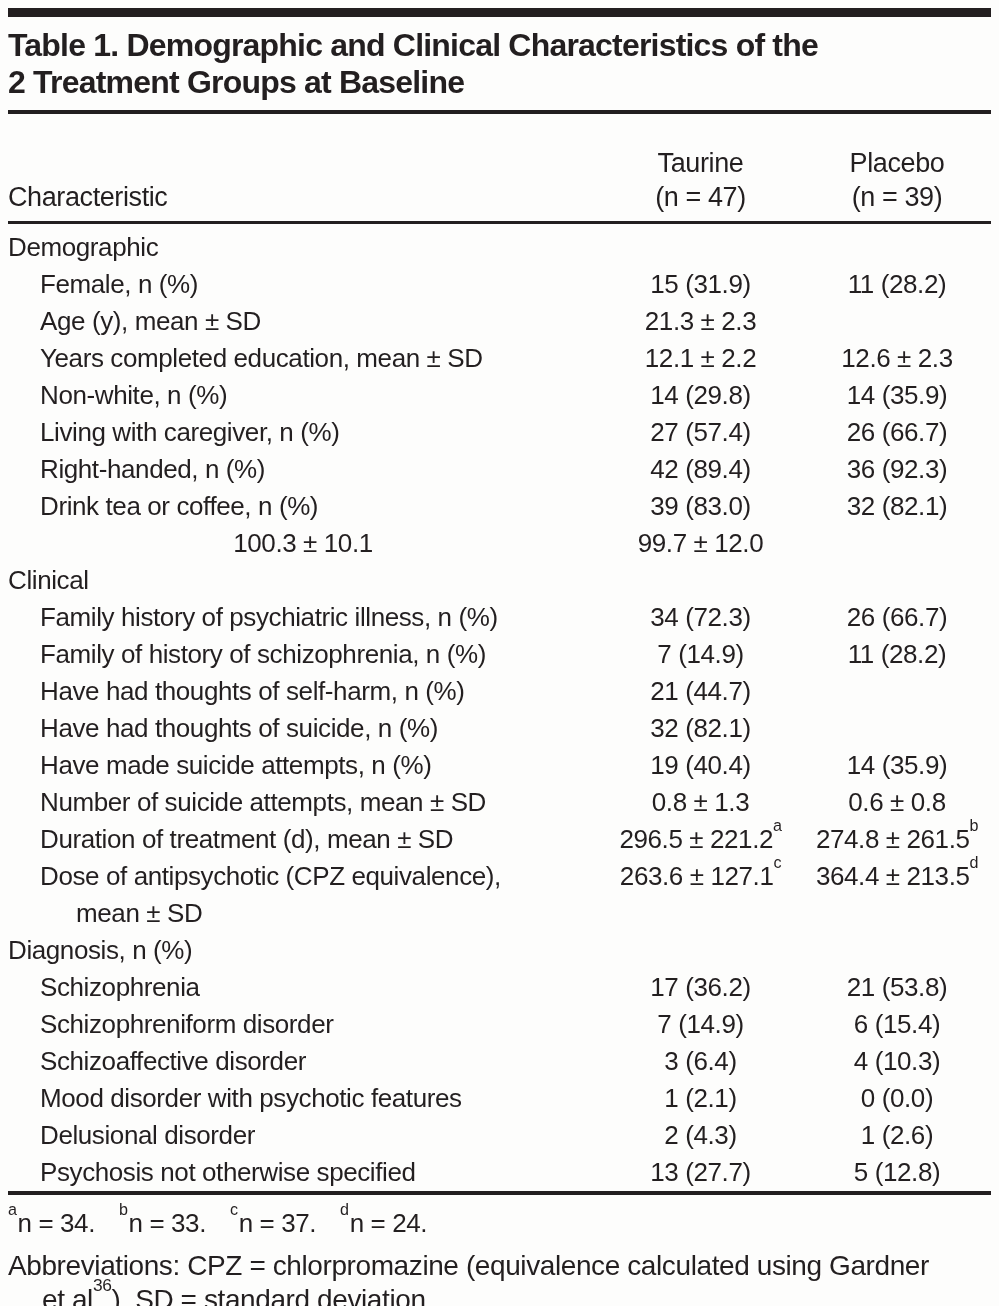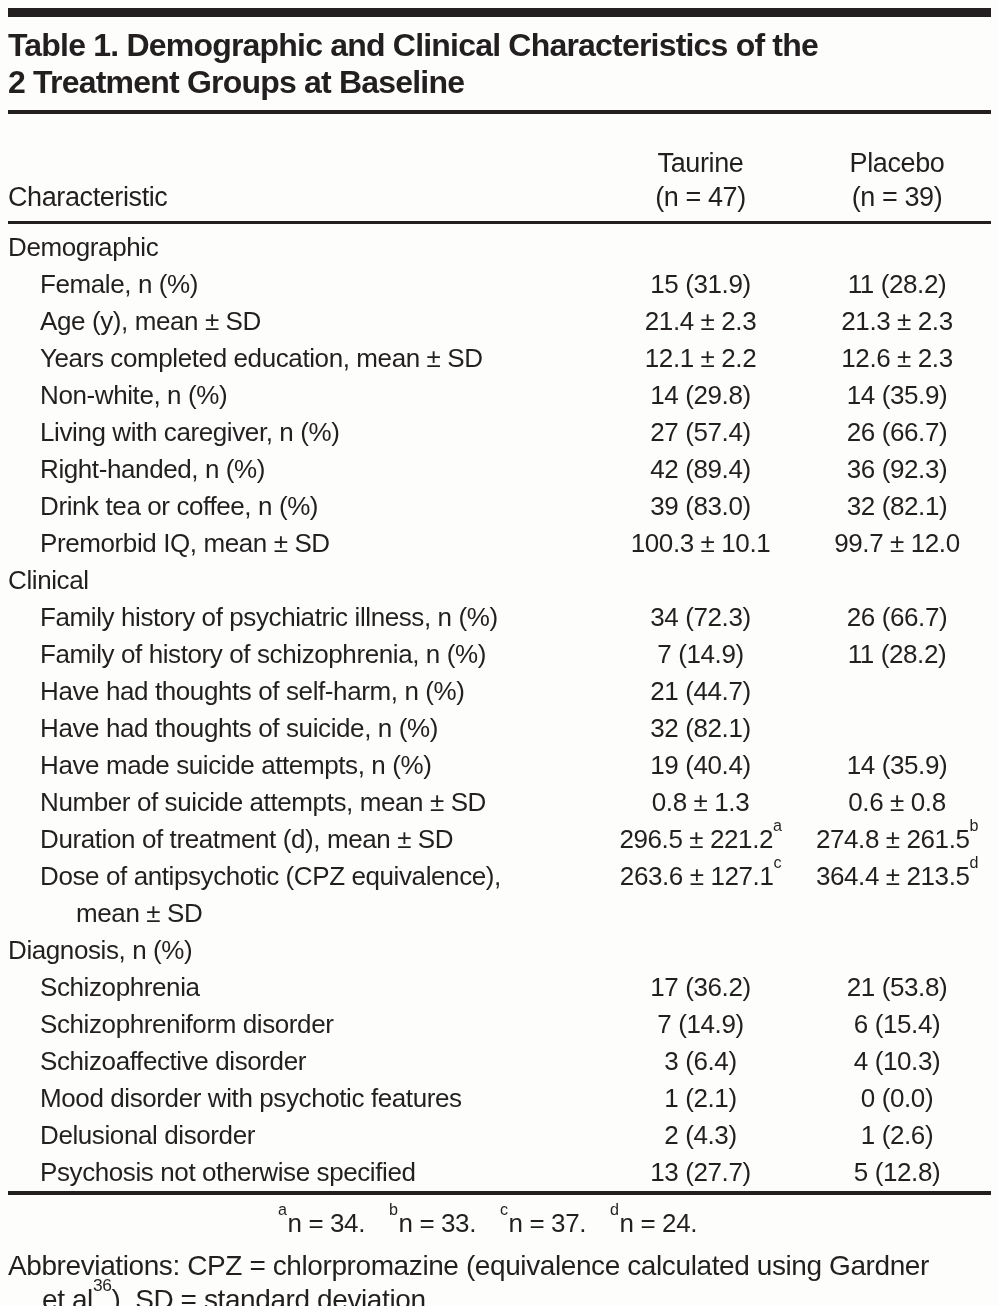--- a/index.html
+++ b/index.html
@@ -56,21 +56,20 @@
   .label-cell .cont { display:block; padding-left: 36px; }
   .section .label-cell { padding-left: 0; }
   .value-cell { text-align: center; white-space: nowrap; }
   sup { font-size: 0.62em; line-height: 0; position: relative; top: -0.45em; }
 
   .footnotes {
     margin-top: 12px;
     font-size: 26px;
     line-height: 33px;
     letter-spacing: -0.4px;
-    text-align: center;
   }
   .footnote-item { margin-right: 24px; }
   .footnote-item sup { margin-right: 1px; }
 
   .abbreviations {
     margin-top: 9px;
     font-size: 28px;
     line-height: 34px;
     letter-spacing: -0.4px;
   }
@@ -112,21 +111,20 @@
   </div>
 
   <div class="trow">
     <div class="label-cell"><span class="label-line1">Female, n (%)</span></div>
     <div class="value-cell"><span class="value-text">15 (31.9)</span></div>
     <div class="value-cell"><span class="value-text">11 (28.2)</span></div>
   </div>
 
   <div class="trow">
     <div class="label-cell"><span class="label-line1">Age (y), mean ± SD</span></div>
-    <div class="value-cell"><span class="value-text">21.4 ± 2.3</span></div>
     <div class="value-cell"><span class="value-text">21.3 ± 2.3</span></div>
   </div>
 
   <div class="trow">
     <div class="label-cell"><span class="label-line1">Years completed education, mean ± SD</span></div>
     <div class="value-cell"><span class="value-text">12.1 ± 2.2</span></div>
     <div class="value-cell"><span class="value-text">12.6 ± 2.3</span></div>
   </div>
 
   <div class="trow">
@@ -147,21 +145,20 @@
     <div class="value-cell"><span class="value-text">36 (92.3)</span></div>
   </div>
 
   <div class="trow">
     <div class="label-cell"><span class="label-line1">Drink tea or coffee, n (%)</span></div>
     <div class="value-cell"><span class="value-text">39 (83.0)</span></div>
     <div class="value-cell"><span class="value-text">32 (82.1)</span></div>
   </div>
 
   <div class="trow">
-    <div class="label-cell"><span class="label-line1">Premorbid IQ, mean ± SD</span></div>
     <div class="value-cell"><span class="value-text">100.3 ± 10.1</span></div>
     <div class="value-cell"><span class="value-text">99.7 ± 12.0</span></div>
   </div>
 
   <div class="trow section">
     <div class="label-cell section-label">Clinical</div>
     <div class="value-cell"></div>
     <div class="value-cell"></div>
   </div>
 

